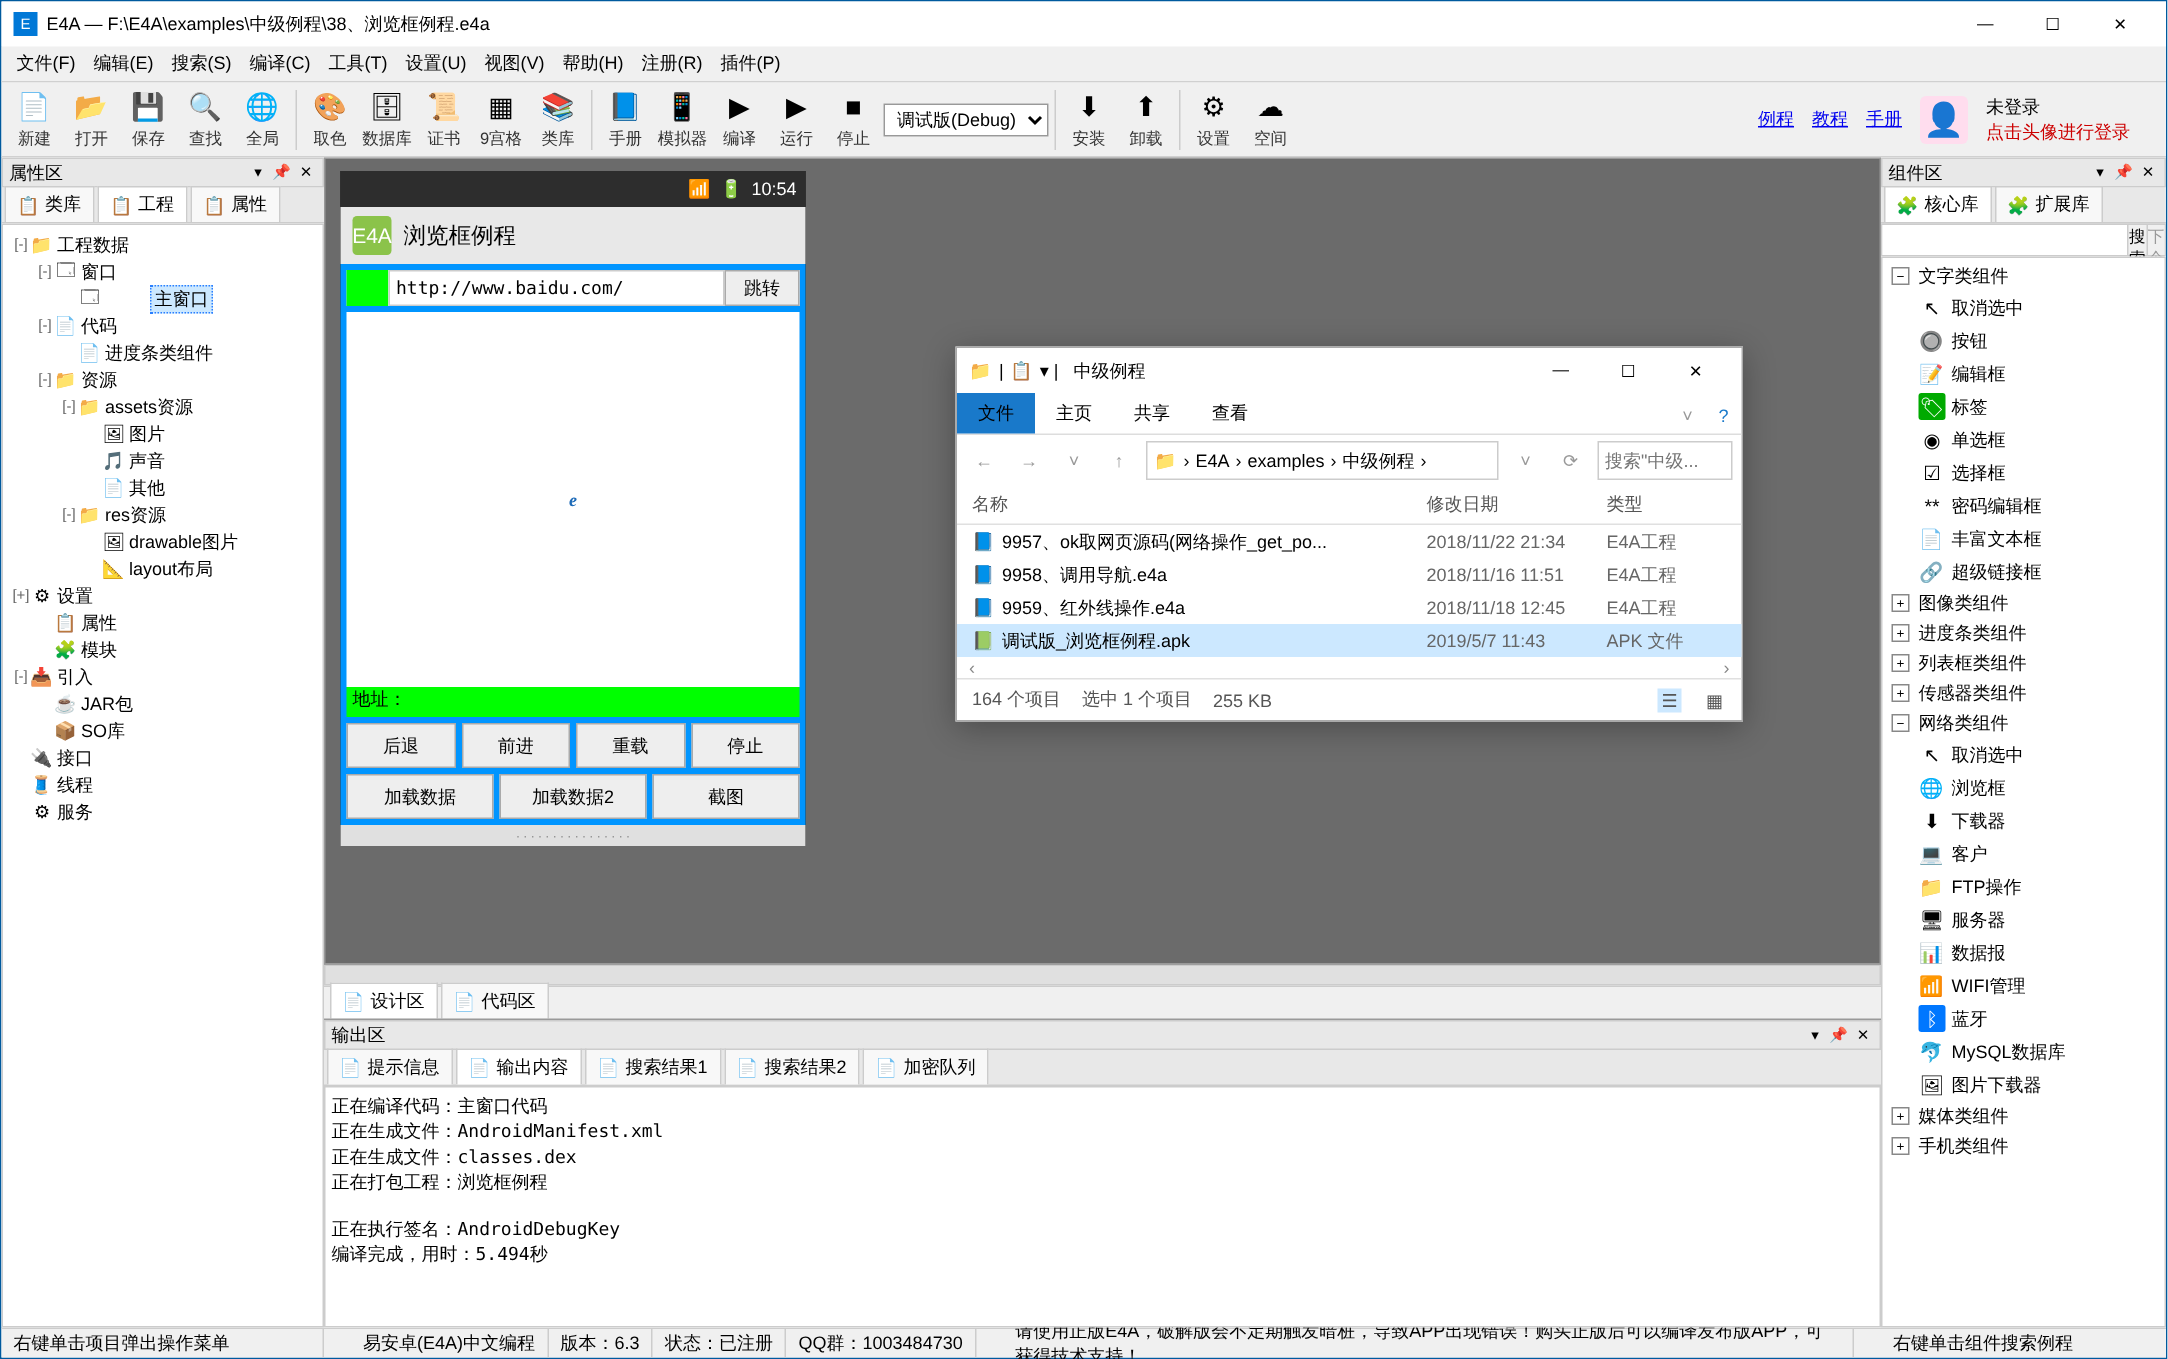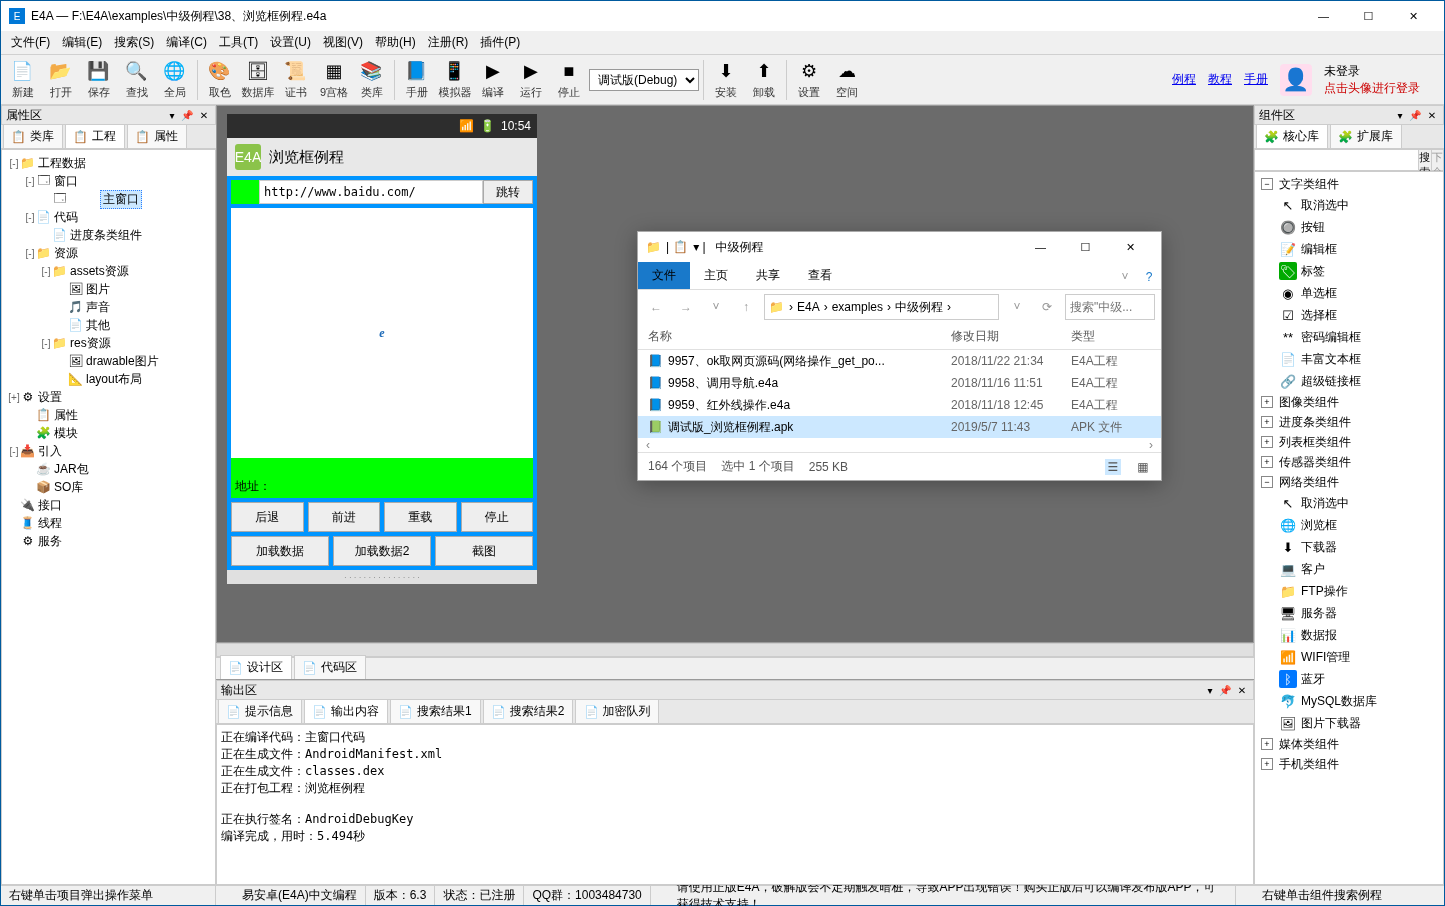--- a/index.html
+++ b/index.html
@@ -40,21 +40,21 @@
 .phone { position:absolute; left:10px; top:8px; width:310px; background:#000; }
 .statusbar { height:24px; background:#2d2d2d; color:#fff; display:flex; align-items:center; justify-content:flex-end; padding:0 6px; gap:6px; font-size:12px;}
 .apptitle { height:38px; background:#e8e8e8; display:flex; align-items:center; padding:0 8px; gap:8px;}
 .apptitle .aic{width:26px;height:26px;background:#8bc34a;border-radius:3px;display:flex;align-items:center;justify-content:center;color:#fff;font-size:14px;}
 .screen { background:#0095ff; padding:4px; }
 .urlrow{display:flex;background:#fff;margin-bottom:4px;}
 .urlbox{height:24px;background:#0f0;width:28px;}
 .urlin{flex:1;border:1px solid #ccc;padding:2px 4px;font-family:monospace;font-size:12px;}
 .gobtn{width:50px;background:#eee;border:1px solid #aaa;display:flex;align-items:center;justify-content:center;}
 .browser{height:250px;background:#fff;display:flex;align-items:center;justify-content:center;font-size:48px;color:#1e6bb8;}
-.addrbar{height:20px;background:#0f0;color:#000;padding:20px 4px;font-size:12px;}
+.addrbar{height:20px;background:#0f0;color:#000;padding:0 4px;font-size:12px;}
 .btnrow{display:flex;gap:4px;margin-top:4px;}
 .pbtn{flex:1;height:30px;background:#eee;border:1px solid #aaa;display:flex;align-items:center;justify-content:center;}
 .ruler{height:14px;background:#e0e0e0;display:flex;align-items:center;justify-content:center;font-size:8px;color:#888;}
 .bottom-tabs{height:22px;background:#f0f0f0;display:flex;align-items:flex-end;padding:0 4px;border-top:1px solid #ccc;}
 .output{height:206px;display:flex;flex-direction:column;border-top:1px solid #999;}
 .out-body{flex:1;background:#fff;border:1px solid #ccc;padding:4px;font-family:SimSun,monospace;font-size:12px;overflow:auto;white-space:pre;}
 .footer{height:20px;background:#f0f0f0;border-top:1px solid #ccc;display:flex;align-items:center;font-size:11px;gap:18px;}
 .footer .cell{padding:0 8px;border-right:1px solid #ccc;height:100%;display:flex;align-items:center;}
 .right-panel{width:190px;}
 .comp-search{height:22px;display:flex;border:1px solid #ccc;}

